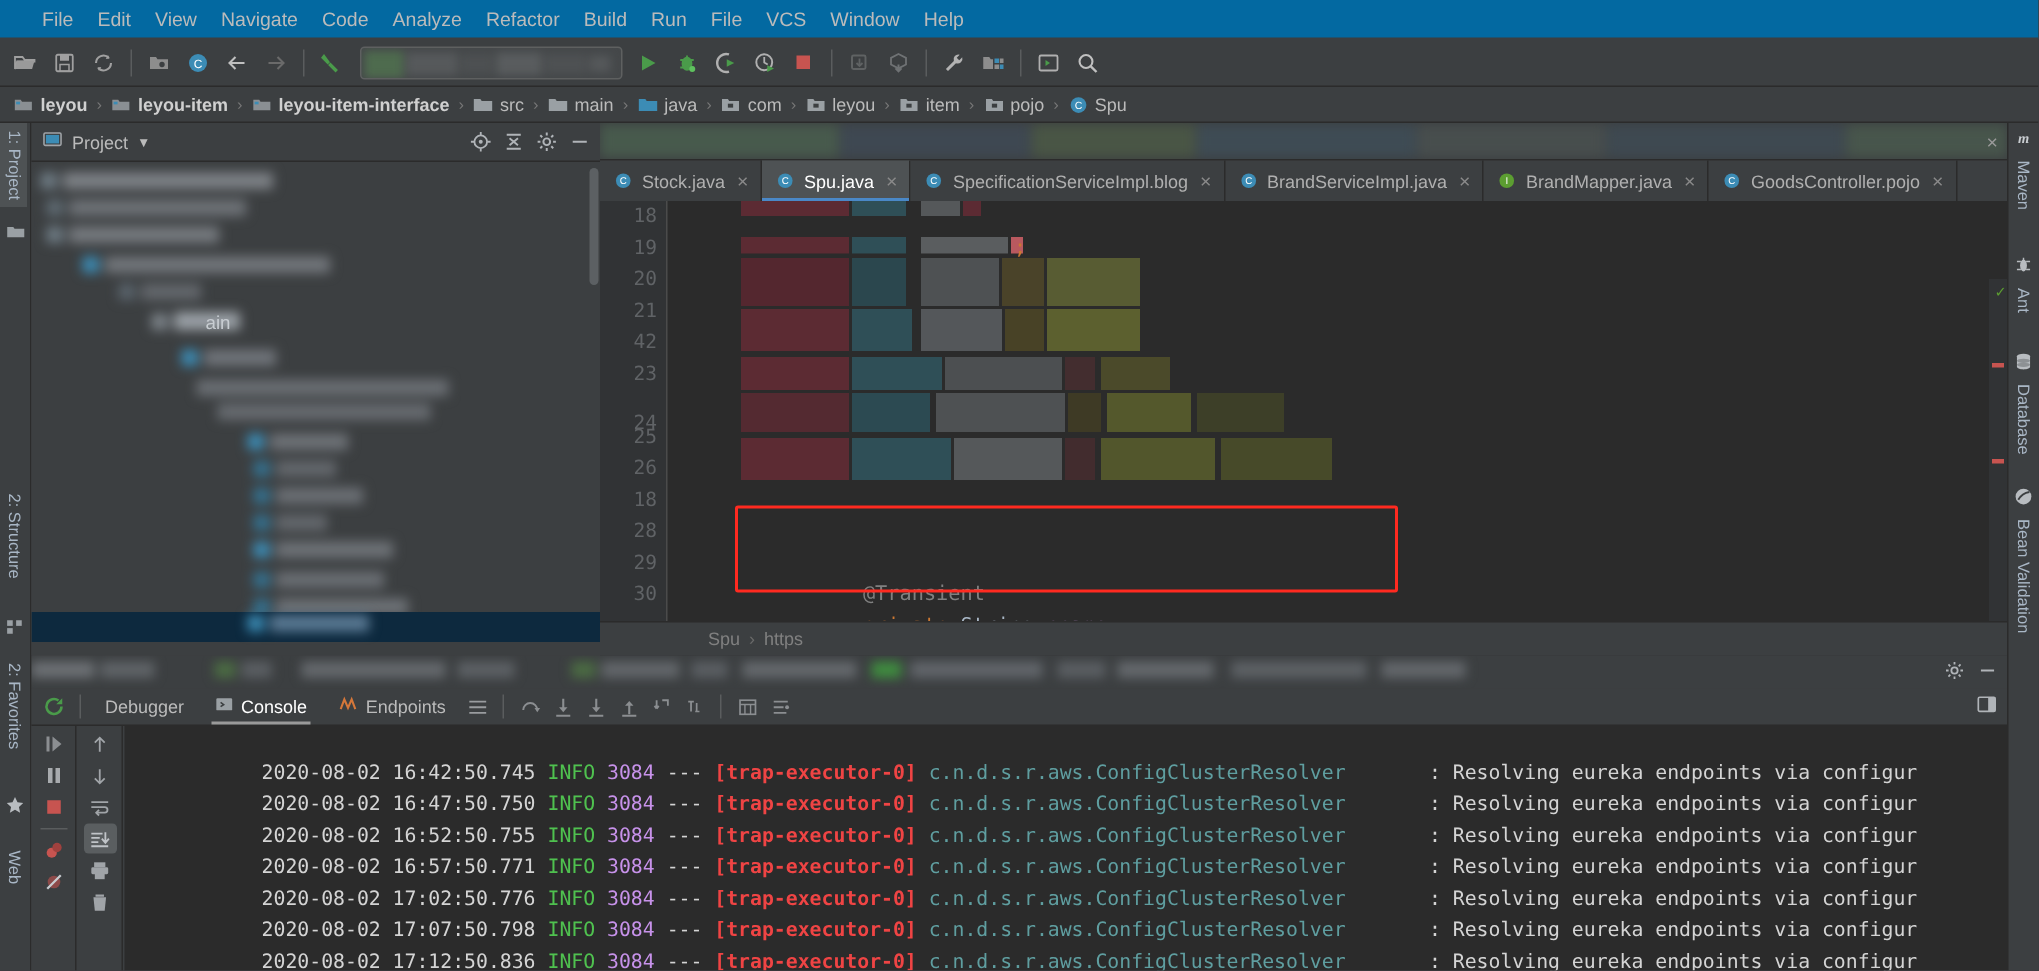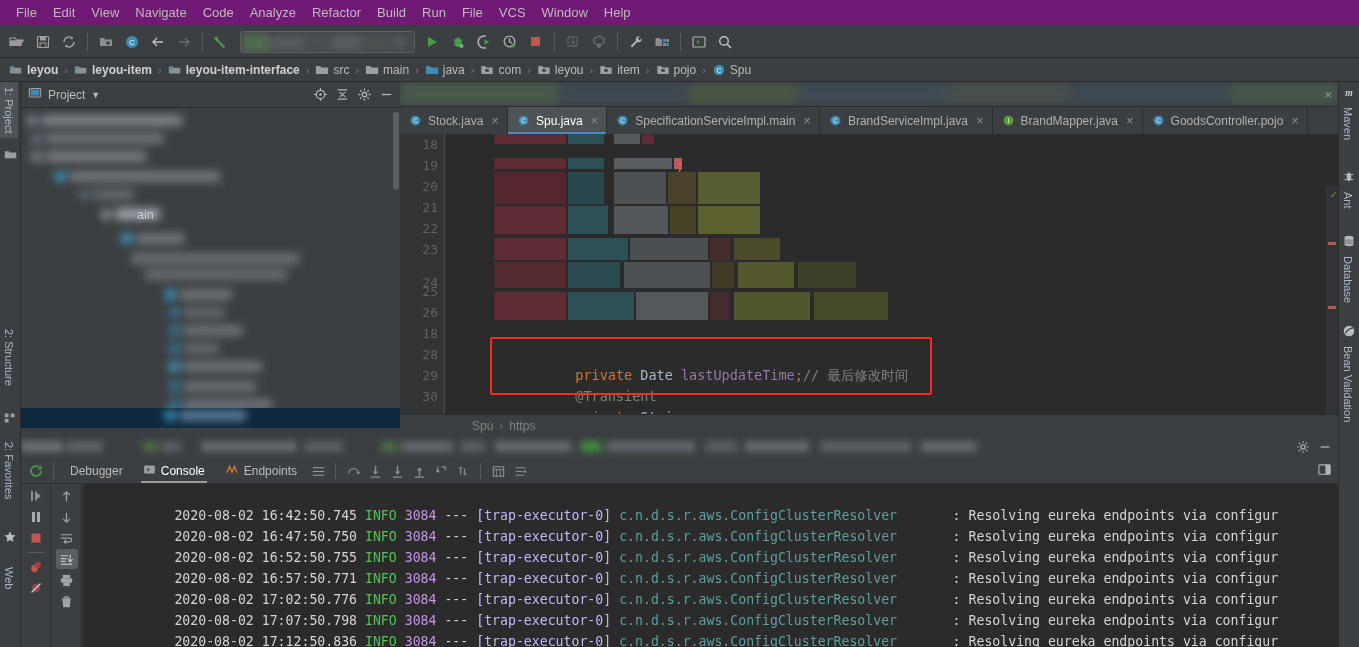--- a/index.html
+++ b/index.html
@@ -15,23 +15,23 @@
     position: relative;
     width: 1359px; height: 647px;
     background: #3c3f41;
     color: #bbbbbb;
     font-size: 12px;
   }
 
   
   .menubar {
     position: absolute; left: 0; top: 0; width: 1359px; height: 26px;
-    background: #701a75;
+    background: #0369a1;
     display: flex; align-items: center;
-    padding-left: 8px;
+    padding-left: 20px;
     border-bottom: 1px solid #3c3f41;
   }
   .menuitem {
     padding: 3px 8px; font-size: 13px; color: #bbbbbb; cursor: default;
     line-height: 16px; white-space: nowrap;
   }
 
   
   .toolbar {
     position: absolute; left: 0; top: 26px; width: 1359px; height: 32px;
@@ -222,21 +222,21 @@
     font-family: "DejaVu Sans Mono", monospace; font-size: 13.2px;
   }
   .logline {
     position: absolute; left: 12px; height: 21px; line-height: 21px; white-space: pre;
     color: #a9b7c6;
   }
   .lg-ts { color: #d4d4d4; }
   .lg-info { color: #4fc14f; }
   .lg-pid { color: #c792ea; }
   .lg-dash { color: #d4d4d4; }
-  .lg-thread { color: #c4b5fd; }
+  .lg-thread { color: #ef4444; font-weight: bold; }
   .lg-logger { color: #5f9ea0; }
   .lg-msg { color: #d4d4d4; }
   .watermark {
     position: absolute; right: 4px; bottom: 2px;
     font-size: 13px; color: rgba(200,205,210,0.38);
     font-family: "DejaVu Sans Mono", monospace; letter-spacing: .2px;
     pointer-events: none;
   }
   .rightgear {
     position: absolute; right: 6px; top: 437px; width: 60px; height: 22px;
@@ -703,21 +703,21 @@
             <text x="8" y="11" font-size="8" fill="#fff" text-anchor="middle" font-family="Liberation Sans">C</text>
           </svg>
         <span>Spu.java</span>
         <span class="xclose">×</span>
       </div>
       <div class="etab">
         <svg width="13" height="13" viewBox="0 0 16 16">
             <circle cx="8" cy="8" r="6" fill="#3c8cb5"></circle>
             <text x="8" y="11" font-size="8" fill="#fff" text-anchor="middle" font-family="Liberation Sans">C</text>
           </svg>
-        <span>SpecificationServiceImpl.main</span>
+        <span>SpecificationServiceImpl.blog</span>
         <span class="xclose">×</span>
       </div>
       <div class="etab">
         <svg width="13" height="13" viewBox="0 0 16 16">
             <circle cx="8" cy="8" r="6" fill="#3c8cb5"></circle>
             <text x="8" y="11" font-size="8" fill="#fff" text-anchor="middle" font-family="Liberation Sans">C</text>
           </svg>
         <span>BrandServiceImpl.java</span>
         <span class="xclose">×</span>
       </div>
@@ -738,21 +738,21 @@
         <span class="xclose">×</span>
       </div>
     </div>
 
     <div class="codearea">
       <div class="gutter">
         <div class="ln" style="top:0px;">18</div>
         <div class="ln" style="top:21px;">19</div>
         <div class="ln" style="top:42px;">20</div>
         <div class="ln" style="top:63px;">21</div>
-        <div class="ln" style="top:84px;">22</div>
+        <div class="ln" style="top:84px;">42</div>
         <div class="ln" style="top:105px;">23</div>
         <div class="ln" style="top:138px;">24</div>
         <div class="ln" style="top:147px;">25</div>
         <div class="ln" style="top:168px;">26</div>
         <div class="ln" style="top:189px;">18</div>
         <div class="ln" style="top:210px;">28</div>
         <div class="ln" style="top:231px;">29</div>
         <div class="ln" style="top:252px;">30</div>
       </div>
 
@@ -798,23 +798,20 @@
           <div class="mpx" style="left:122px;top:158px;width:66px;height:28px;background:#2f4f57;"></div>
           <div class="mpx" style="left:190px;top:158px;width:72px;height:28px;background:#55585a;"></div>
           <div class="mpx" style="left:264px;top:158px;width:20px;height:28px;background:#422c2e;"></div>
           <div class="mpx" style="left:288px;top:158px;width:76px;height:28px;background:#52562c;"></div>
           <div class="mpx" style="left:368px;top:158px;width:74px;height:28px;background:#474a29;"></div>
         </div>
 
         <div class="cline" style="left:230px;top:21px;"><span class="punc">;</span></div>
 
 
-        <div class="cline" style="left:48px;top:210px;">
-          <span class="kw">private </span><span class="typ">Date </span><span class="fld">lastUpdateTime</span><span class="punc">;</span><span class="cmt">// 最后修改时间</span>
-        </div>
 
         <div class="cline" style="left:48px;top:231px;">
           <span class="cmt">@Transient</span>
         </div>
 
         <div class="cline" style="left:48px;top:252px;">
           <span class="kw">private </span><span class="typ">String </span><span class="fld">cname</span><span class="punc">;</span>
         </div>
 
         <div class="redbox" style="left:44px;top:203px;width:442px;height:58px;"></div>

